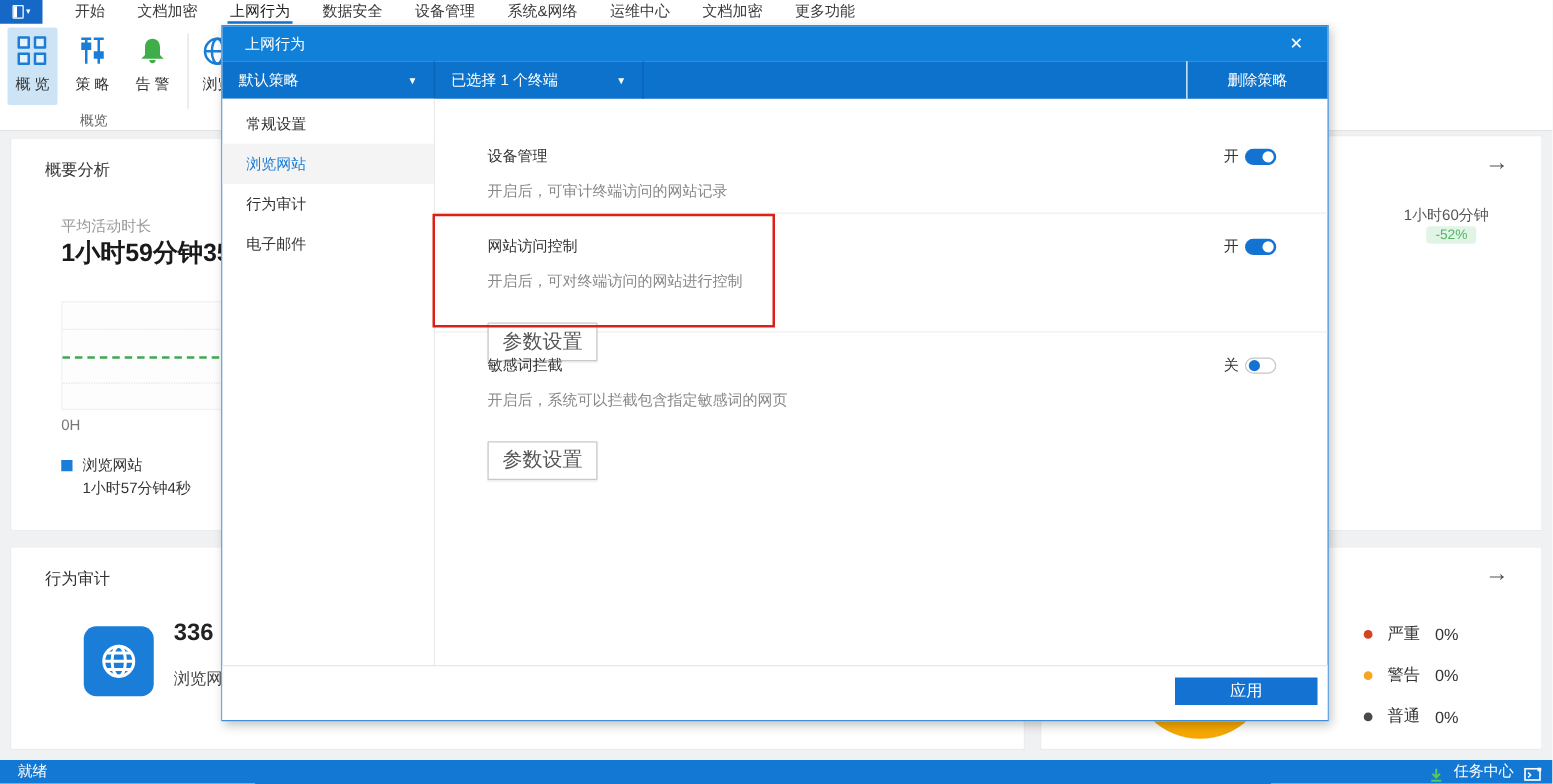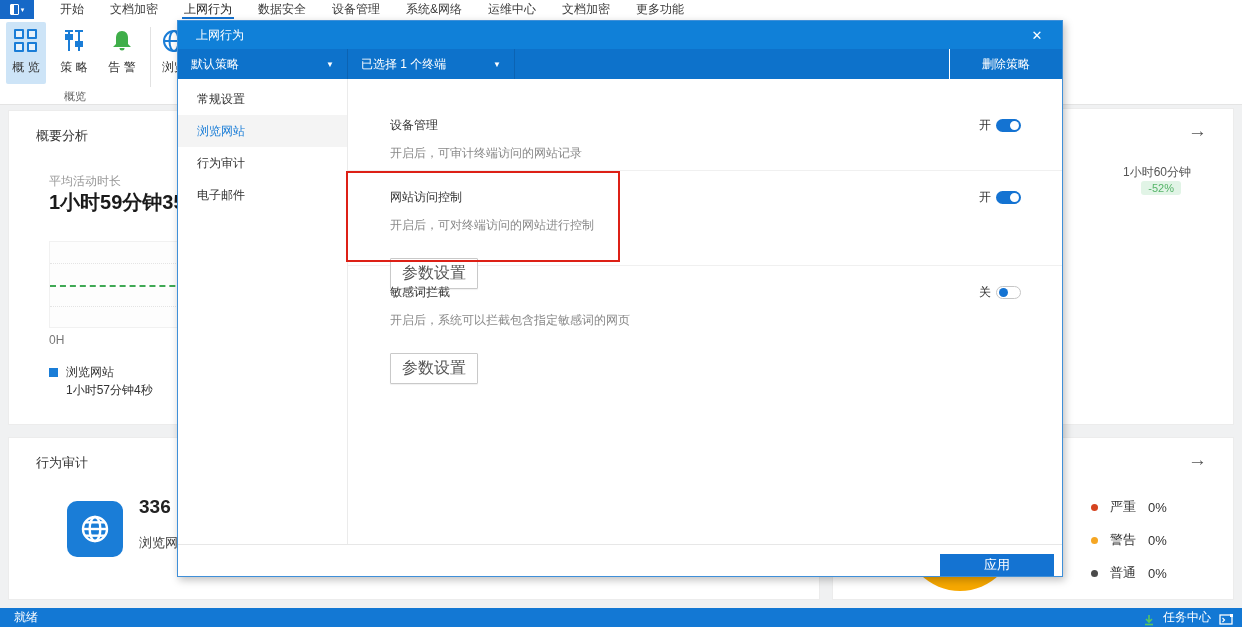--- a/index.html
+++ b/index.html
@@ -77,21 +77,21 @@
   .sec .sec-desc { color:#888; margin-top:11px;font-family:Liberation Mono, monospace; }
   .param-btn { display:inline-block; margin-top:24px; padding:4px 11px; border:1px solid #c9c9c9; background:#fff; color:#555; font-size:16px; cursor:pointer; border-radius:1px; box-shadow:0 1px 1px rgba(0,0,0,.06); }
   .toggle-wrap { position:absolute; right:41px; display:flex; align-items:center; gap:5px; }
   .toggle-label { color:#333; }
   .switch { width:25px; height:13px; border-radius:7px; position:relative; cursor:pointer; }
   .switch.on { background:#1473d2; }
   .switch.on .knob { position:absolute; right:2px; top:2px; width:9px; height:9px; border-radius:50%; background:#fff; }
   .switch.off { background:#fff; border:1px solid #c6c6c6; }
   .switch.off .knob { position:absolute; left:2px; top:1px; width:9px; height:9px; border-radius:50%; background:#1473d2; }
   .hl-box { position:absolute; left:168px; top:150px; width:274px; height:91px; border:2px solid #dd2016; z-index:12; pointer-events:none; }
-  .modal-footer { position:absolute; left:0; right:0; bottom:0; height:32px; border-top:1px solid #e7e7e7; background:#fff; }
+  .modal-footer { position:absolute; left:0; right:0; bottom:0; height:44px; border-top:1px solid #e7e7e7; background:#fff; }
   .apply-btn { position:absolute; right:8px; top:9px; width:114px; height:22px; background:#1473d2; color:#fff; border:none; font-size:13px; cursor:pointer; display:flex; align-items:center; justify-content:center; }
 </style>
 </head>
 <body>
 
 <div class="menubar">
   <div class="appbtn">
     <span class="pagebox"></span>
     <span class="caret">▾</span>
   </div>

